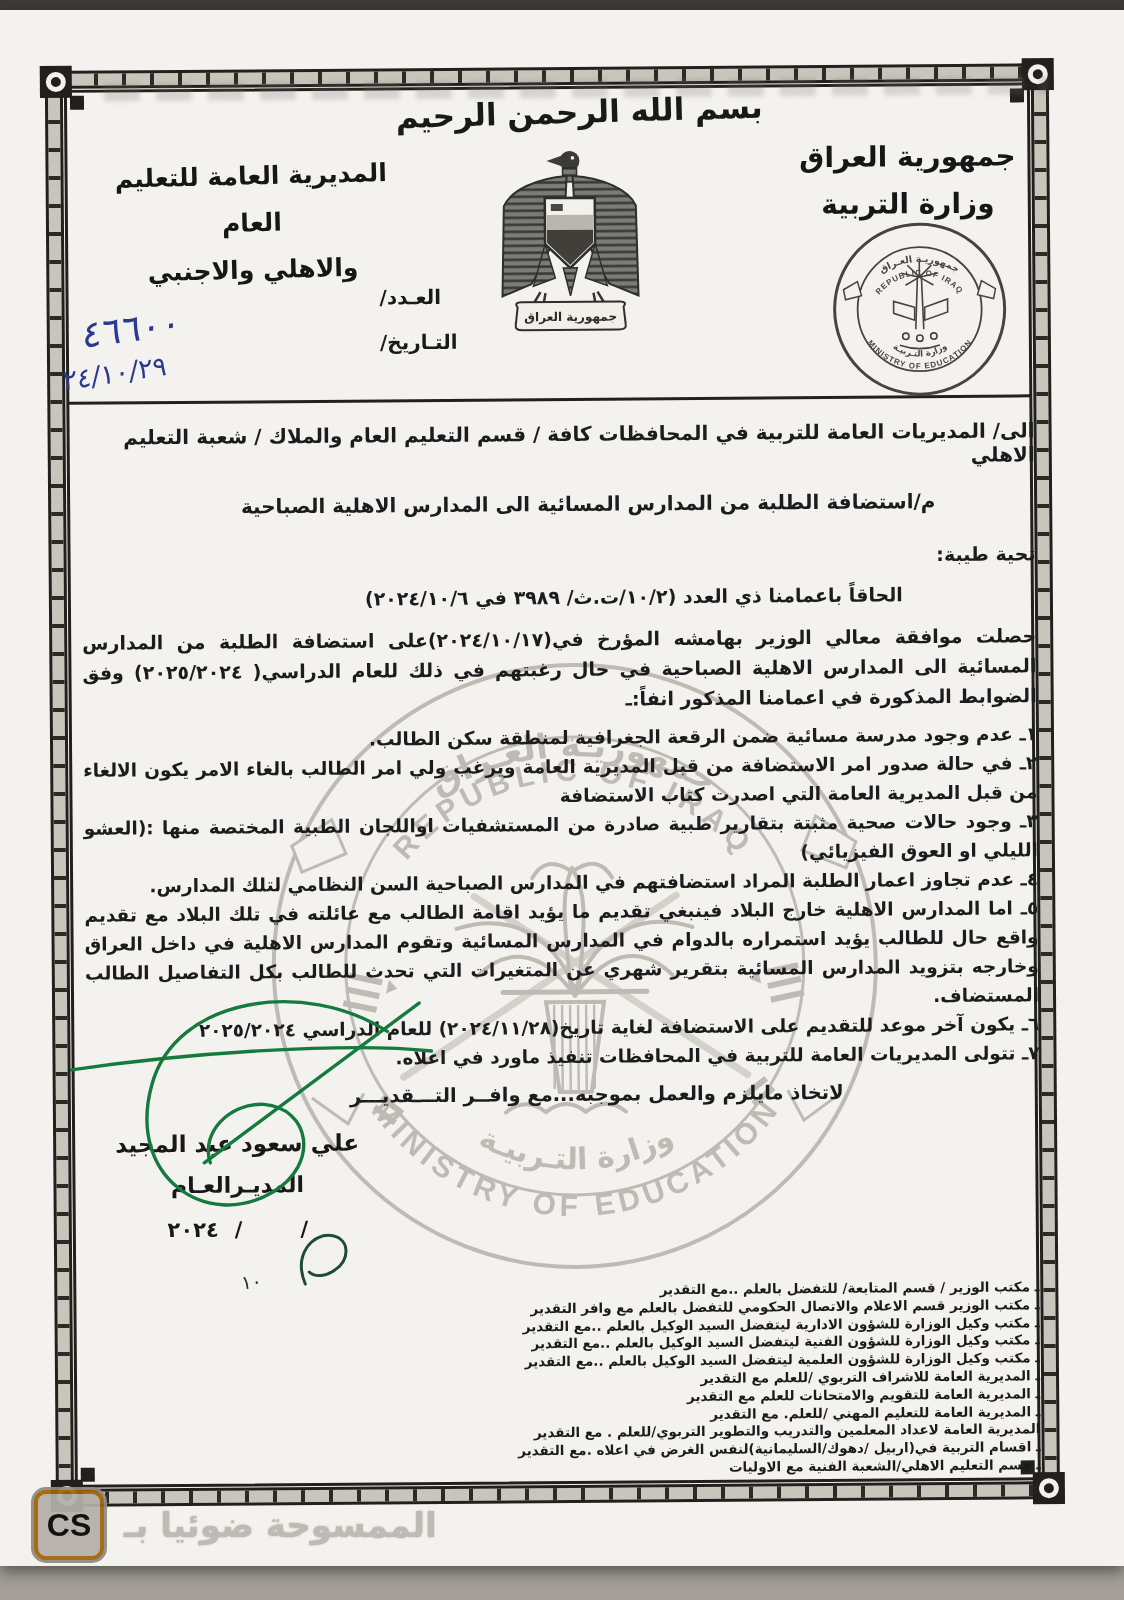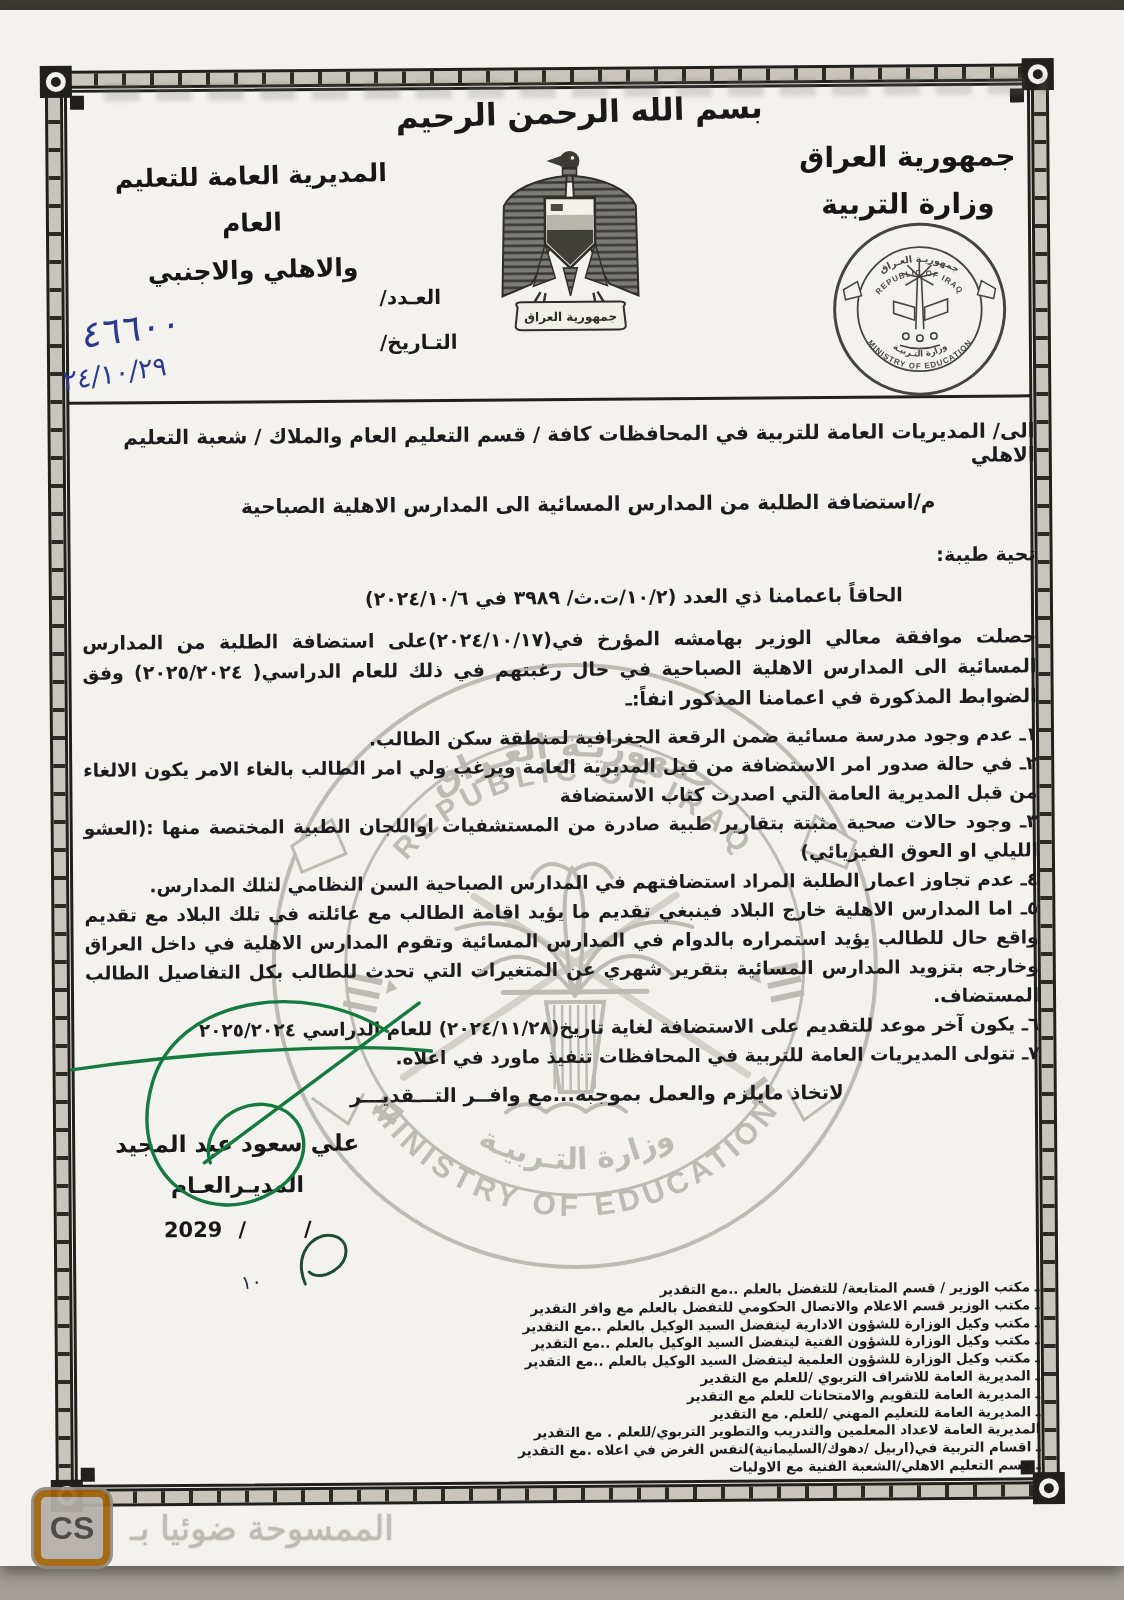--- a/index.html
+++ b/index.html
@@ -75,26 +75,26 @@
 
   
   .stamp-big{position:absolute;left:252px;top:634px;width:644px;height:644px;z-index:1;}
 
   
   .cc{position:absolute;right:88px;top:1272px;width:540px;direction:rtl;text-align:right;z-index:2;color:#1b1b1d;}
   .cc-line{font-size:13.5px;font-weight:bold;line-height:17.8px;}
 
   
   .cam{position:absolute;left:34px;top:1490px;z-index:6;display:flex;align-items:center;gap:20px;opacity:.93;}
-  .cs-box{width:62px;height:62px;border-radius:12px;background:#b4b0a9;border:7px solid #a16207;
+  .cs-box{width:62px;height:62px;border-radius:12px;background:#b4b0a9;border:4px solid #a16207;
     box-shadow:0 0 0 3px #8f8b84;display:flex;align-items:center;justify-content:center;
-    font-size:32px;font-weight:bold;color:#404040;font-family:"Liberation Sans",sans-serif;}
+    font-size:32px;font-weight:bold;color:#000000;font-family:"Liberation Sans",sans-serif;}
   .cam-name{font-size:46px;font-weight:bold;color:#bbb7b0;letter-spacing:1px;
     font-family:"Liberation Sans",sans-serif;text-shadow:0 0 2px #a6a29b;}
-  .cam-ar{font-size:34px;font-weight:normal;color:#bbb7b0;direction:rtl;text-shadow:0 0 2px #a6a29b;}
+  .cam-ar{font-size:34px;font-weight:bold;color:#bbb7b0;direction:rtl;text-shadow:0 0 2px #a6a29b;}
 </style>
 </head>
 <body>
 
 <div class="page">
   <div class="sheet">
 
     <div class="frame">
       <div class="band h t"></div>
       <div class="band h b"></div>
@@ -249,21 +249,21 @@
           <div class="item">٦ـ يكون آخر موعد للتقديم على الاستضافة لغاية تاريخ(٢٠٢٤/١١/٢٨) للعام الدراسي ٢٠٢٥/٢٠٢٤</div>
           <div class="item">٧ـ تتولى المديريات العامة للتربية في المحافظات تنفيذ ماورد في اعلاه.</div>
         </div>
       <div class="closing">لاتخاذ مايلزم والعمل بموجبه...مع وافــر التـــقديـــر</div>
     </div>
 
     <div class="sigblock">
       <div class="sig-name">علي سعود عبد المجيد</div>
       <div class="sig-title">المديـرالعـام</div>
       <div class="sig-date">
-        <span>2029</span>
+        <span>٢٠٢٤</span>
         <span>/</span>
         <span style="width:26px"></span>
         <span>/</span>
       </div>
       <div class="sig-hw-day hw" style="color:#22303b">١٠</div>
     </div>
 
     <svg class="sig-green" viewBox="0 0 436 290">
       <g stroke="#157a3d" stroke-width="3.4" fill="none" stroke-linecap="round">
         <path d="M330 42 C248 -12 118 6 94 94 C68 186 148 240 214 202 C262 174 252 118 206 114 C172 112 142 142 152 172"></path>

